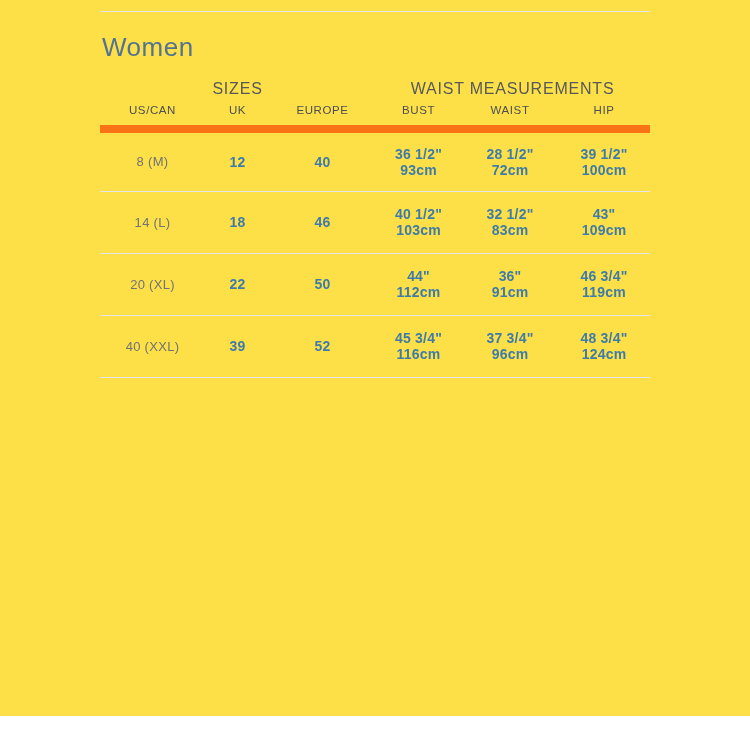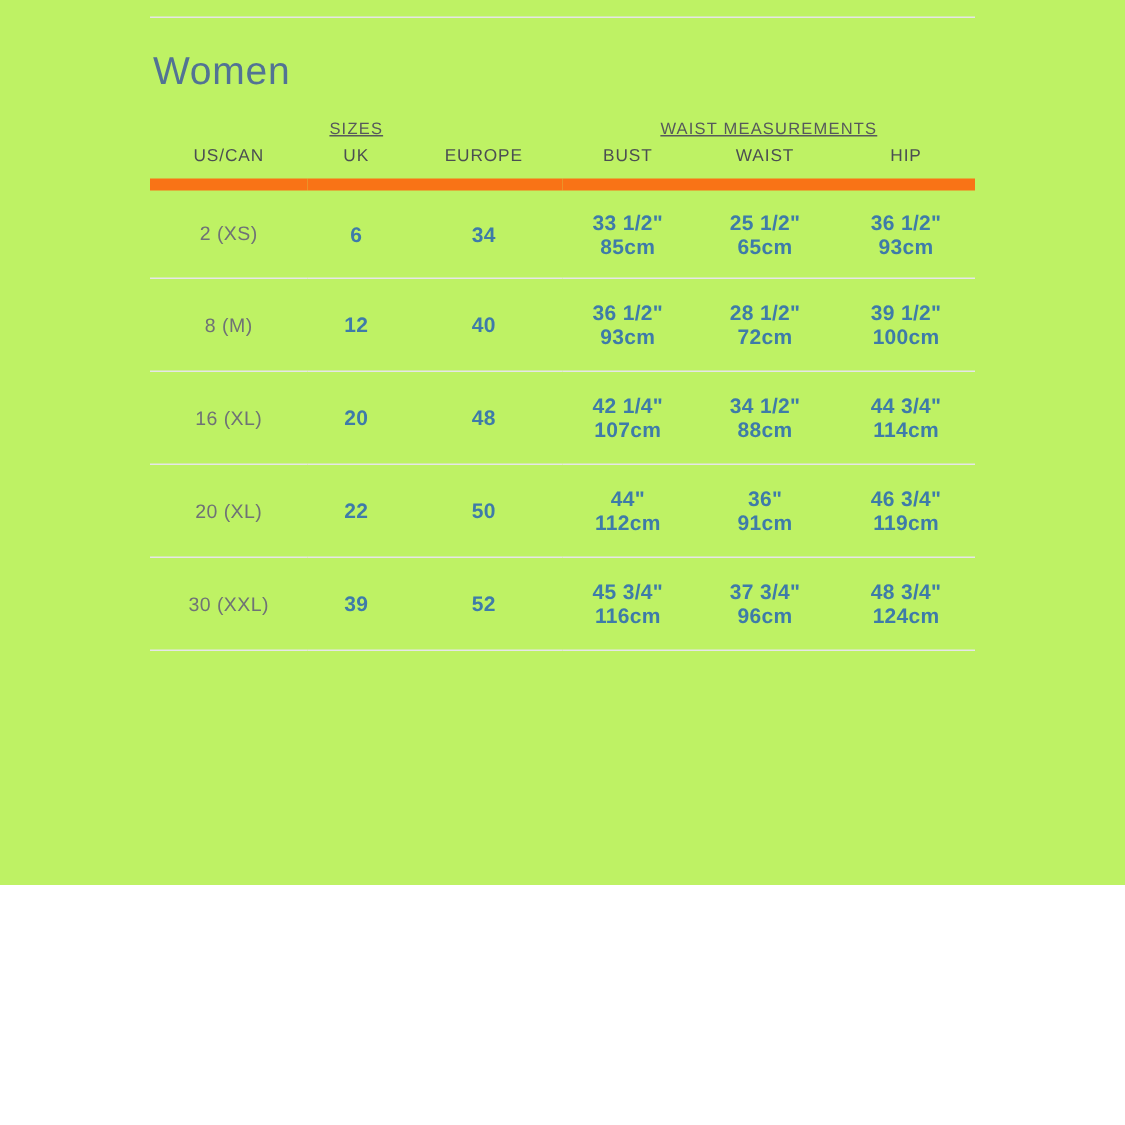--- a/index.html
+++ b/index.html
@@ -5,22 +5,22 @@
   * { box-sizing: border-box; }
   html, body {
     margin: 0;
     padding: 0;
     background: #ffffff;
     font-family: "Liberation Sans", sans-serif;
   }
   .page {
     position: relative;
     width: 750px;
-    height: 590px;
-    background: #bef264;
+    height: 716px;
+    background: #fde047;
     overflow: hidden;
   }
   .content {
     position: absolute;
     left: 100px;
     top: 0;
     width: 550px;
   }
   .top-divider {
     margin-top: 11px;
@@ -35,25 +35,24 @@
     letter-spacing: 0.5px;
     color: #527394;
   }
   table.size-table {
     width: 550px;
     border-collapse: collapse;
     table-layout: fixed;
   }
   th { font-weight: 400; text-align: center; }
   .group-row th {
-    font-size: 11px;
+    font-size: 16px;
     letter-spacing: 0.8px;
     color: #56585c;
     padding: 2px 0 4px 0;
-    text-decoration: underline;
   }
   .col-row th {
     font-size: 11.5px;
     letter-spacing: 0.6px;
     color: #4b4e52;
     padding: 2px 0 9px 0;
     border-bottom: 8px solid #f97316;
   }
   tbody td {
     height: 62px;
@@ -100,89 +99,72 @@
           <th>US/CAN</th>
           <th>UK</th>
           <th>EUROPE</th>
           <th>BUST</th>
           <th>WAIST</th>
           <th>HIP</th>
         </tr>
       </thead>
       <tbody id="table-body">
           <tr class="data-row">
-    <td class="us">2 (XS)</td>
-    <td class="blue">6</td>
-    <td class="blue">34</td>
-    <td class="blue meas">
-      <div>33 1/2"</div>
-      <div>85cm</div>
-    </td>
-    <td class="blue meas">
-      <div>25 1/2"</div>
-      <div>65cm</div>
-    </td>
-    <td class="blue meas">
-      <div>36 1/2"</div>
-      <div>93cm</div>
-    </td>
-  </tr>
-          <tr class="data-row">
     <td class="us">8 (M)</td>
     <td class="blue">12</td>
     <td class="blue">40</td>
     <td class="blue meas">
       <div>36 1/2"</div>
       <div>93cm</div>
     </td>
     <td class="blue meas">
       <div>28 1/2"</div>
       <div>72cm</div>
     </td>
     <td class="blue meas">
       <div>39 1/2"</div>
       <div>100cm</div>
     </td>
   </tr>
           <tr class="data-row">
-    <td class="us">16 (XL)</td>
-    <td class="blue">20</td>
-    <td class="blue">48</td>
+    <td class="us">14 (L)</td>
+    <td class="blue">18</td>
+    <td class="blue">46</td>
     <td class="blue meas">
-      <div>42 1/4"</div>
-      <div>107cm</div>
+      <div>40 1/2"</div>
+      <div>103cm</div>
     </td>
     <td class="blue meas">
-      <div>34 1/2"</div>
-      <div>88cm</div>
+      <div>32 1/2"</div>
+      <div>83cm</div>
     </td>
     <td class="blue meas">
-      <div>44 3/4"</div>
-      <div>114cm</div>
+      <div>43"</div>
+      <div>109cm</div>
     </td>
   </tr>
           <tr class="data-row">
     <td class="us">20 (XL)</td>
     <td class="blue">22</td>
     <td class="blue">50</td>
     <td class="blue meas">
       <div>44"</div>
       <div>112cm</div>
     </td>
     <td class="blue meas">
       <div>36"</div>
       <div>91cm</div>
     </td>
     <td class="blue meas">
       <div>46 3/4"</div>
       <div>119cm</div>
     </td>
   </tr>
           <tr class="data-row">
-    <td class="us">30 (XXL)</td>
+    <td class="us">40 (XXL)</td>
     <td class="blue">39</td>
     <td class="blue">52</td>
     <td class="blue meas">
       <div>45 3/4"</div>
       <div>116cm</div>
     </td>
     <td class="blue meas">
       <div>37 3/4"</div>
       <div>96cm</div>
     </td>

